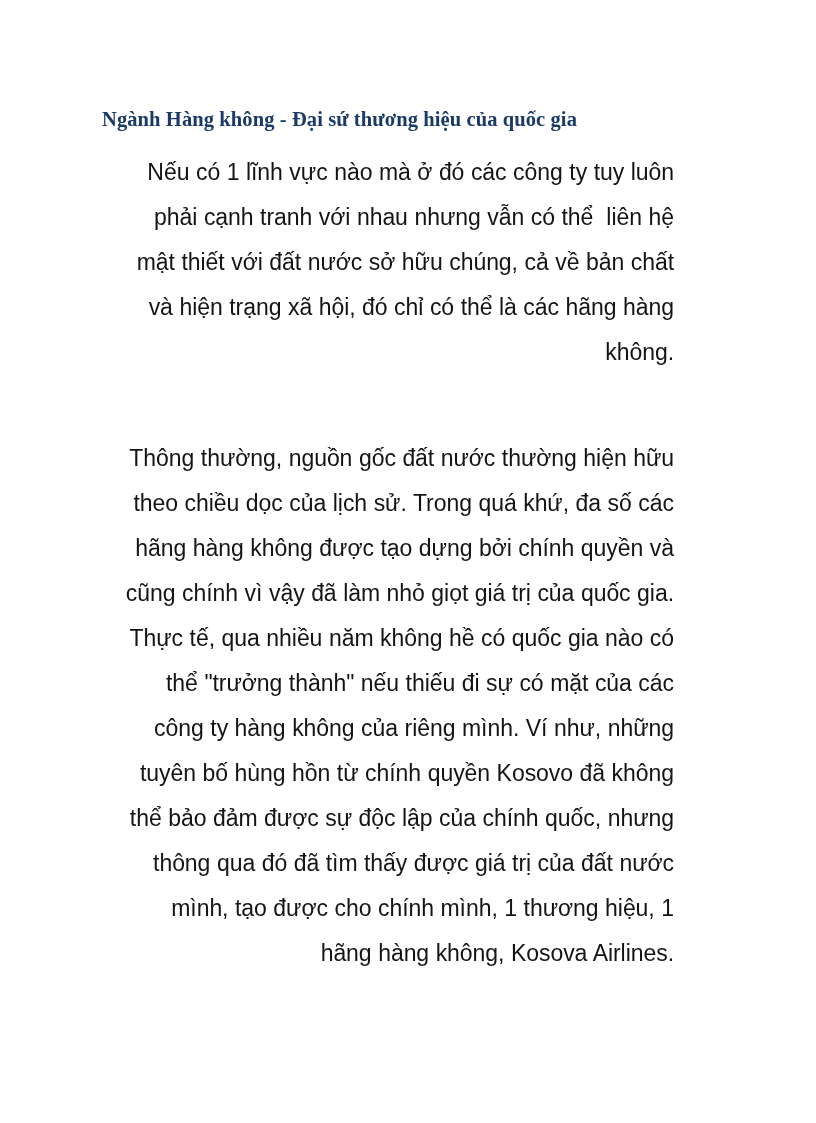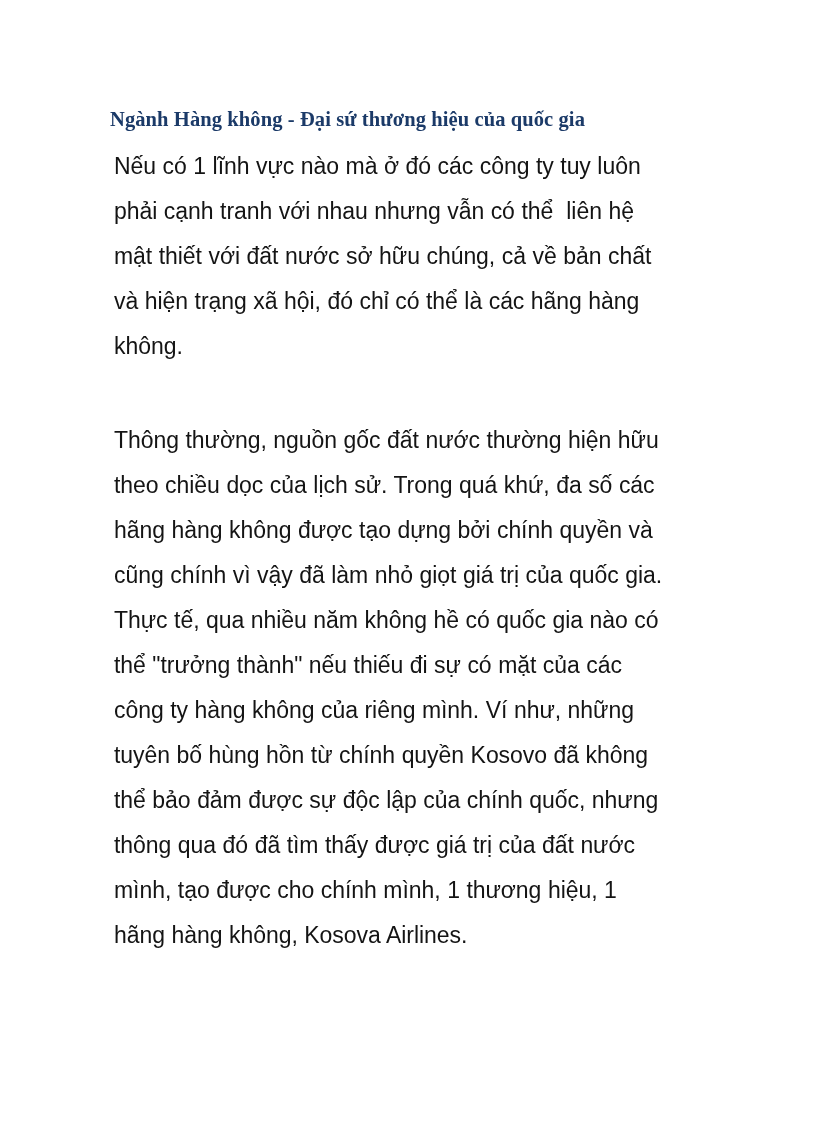--- a/index.html
+++ b/index.html
@@ -19,45 +19,46 @@
     width: 816px;
     height: 1123px;
     margin: 0 auto;
     background: #ffffff;
     overflow: hidden;
     box-sizing: border-box;
   }
 
   .content {
     position: absolute;
-    left: 110px;
+    left: 102px;
     top: 104px;
     width: 588px;
   }
 
   .doc-heading {
     font-family: "Liberation Serif", "DejaVu Serif", serif;
     font-weight: bold;
     font-size: 20.5px;
     line-height: 30px;
     color: #1b3a68;
     margin: 0 0 10px 0;
     letter-spacing: 0.1px;
     white-space: nowrap;
   }
 
   .para {
     font-family: "Liberation Sans", sans-serif;
     font-size: 23px;
     line-height: 45px;
     color: #141414;
-    margin: 4px;
+    margin: 16px;
     letter-spacing: -0.05px;
     word-spacing: 0.2px;
     white-space: pre-wrap;
+    text-align: right;
   }
 
   .para-gap {
     height: 45px;
   }
 
   .para.second {
     margin-top: 0;
   }
 </style>

